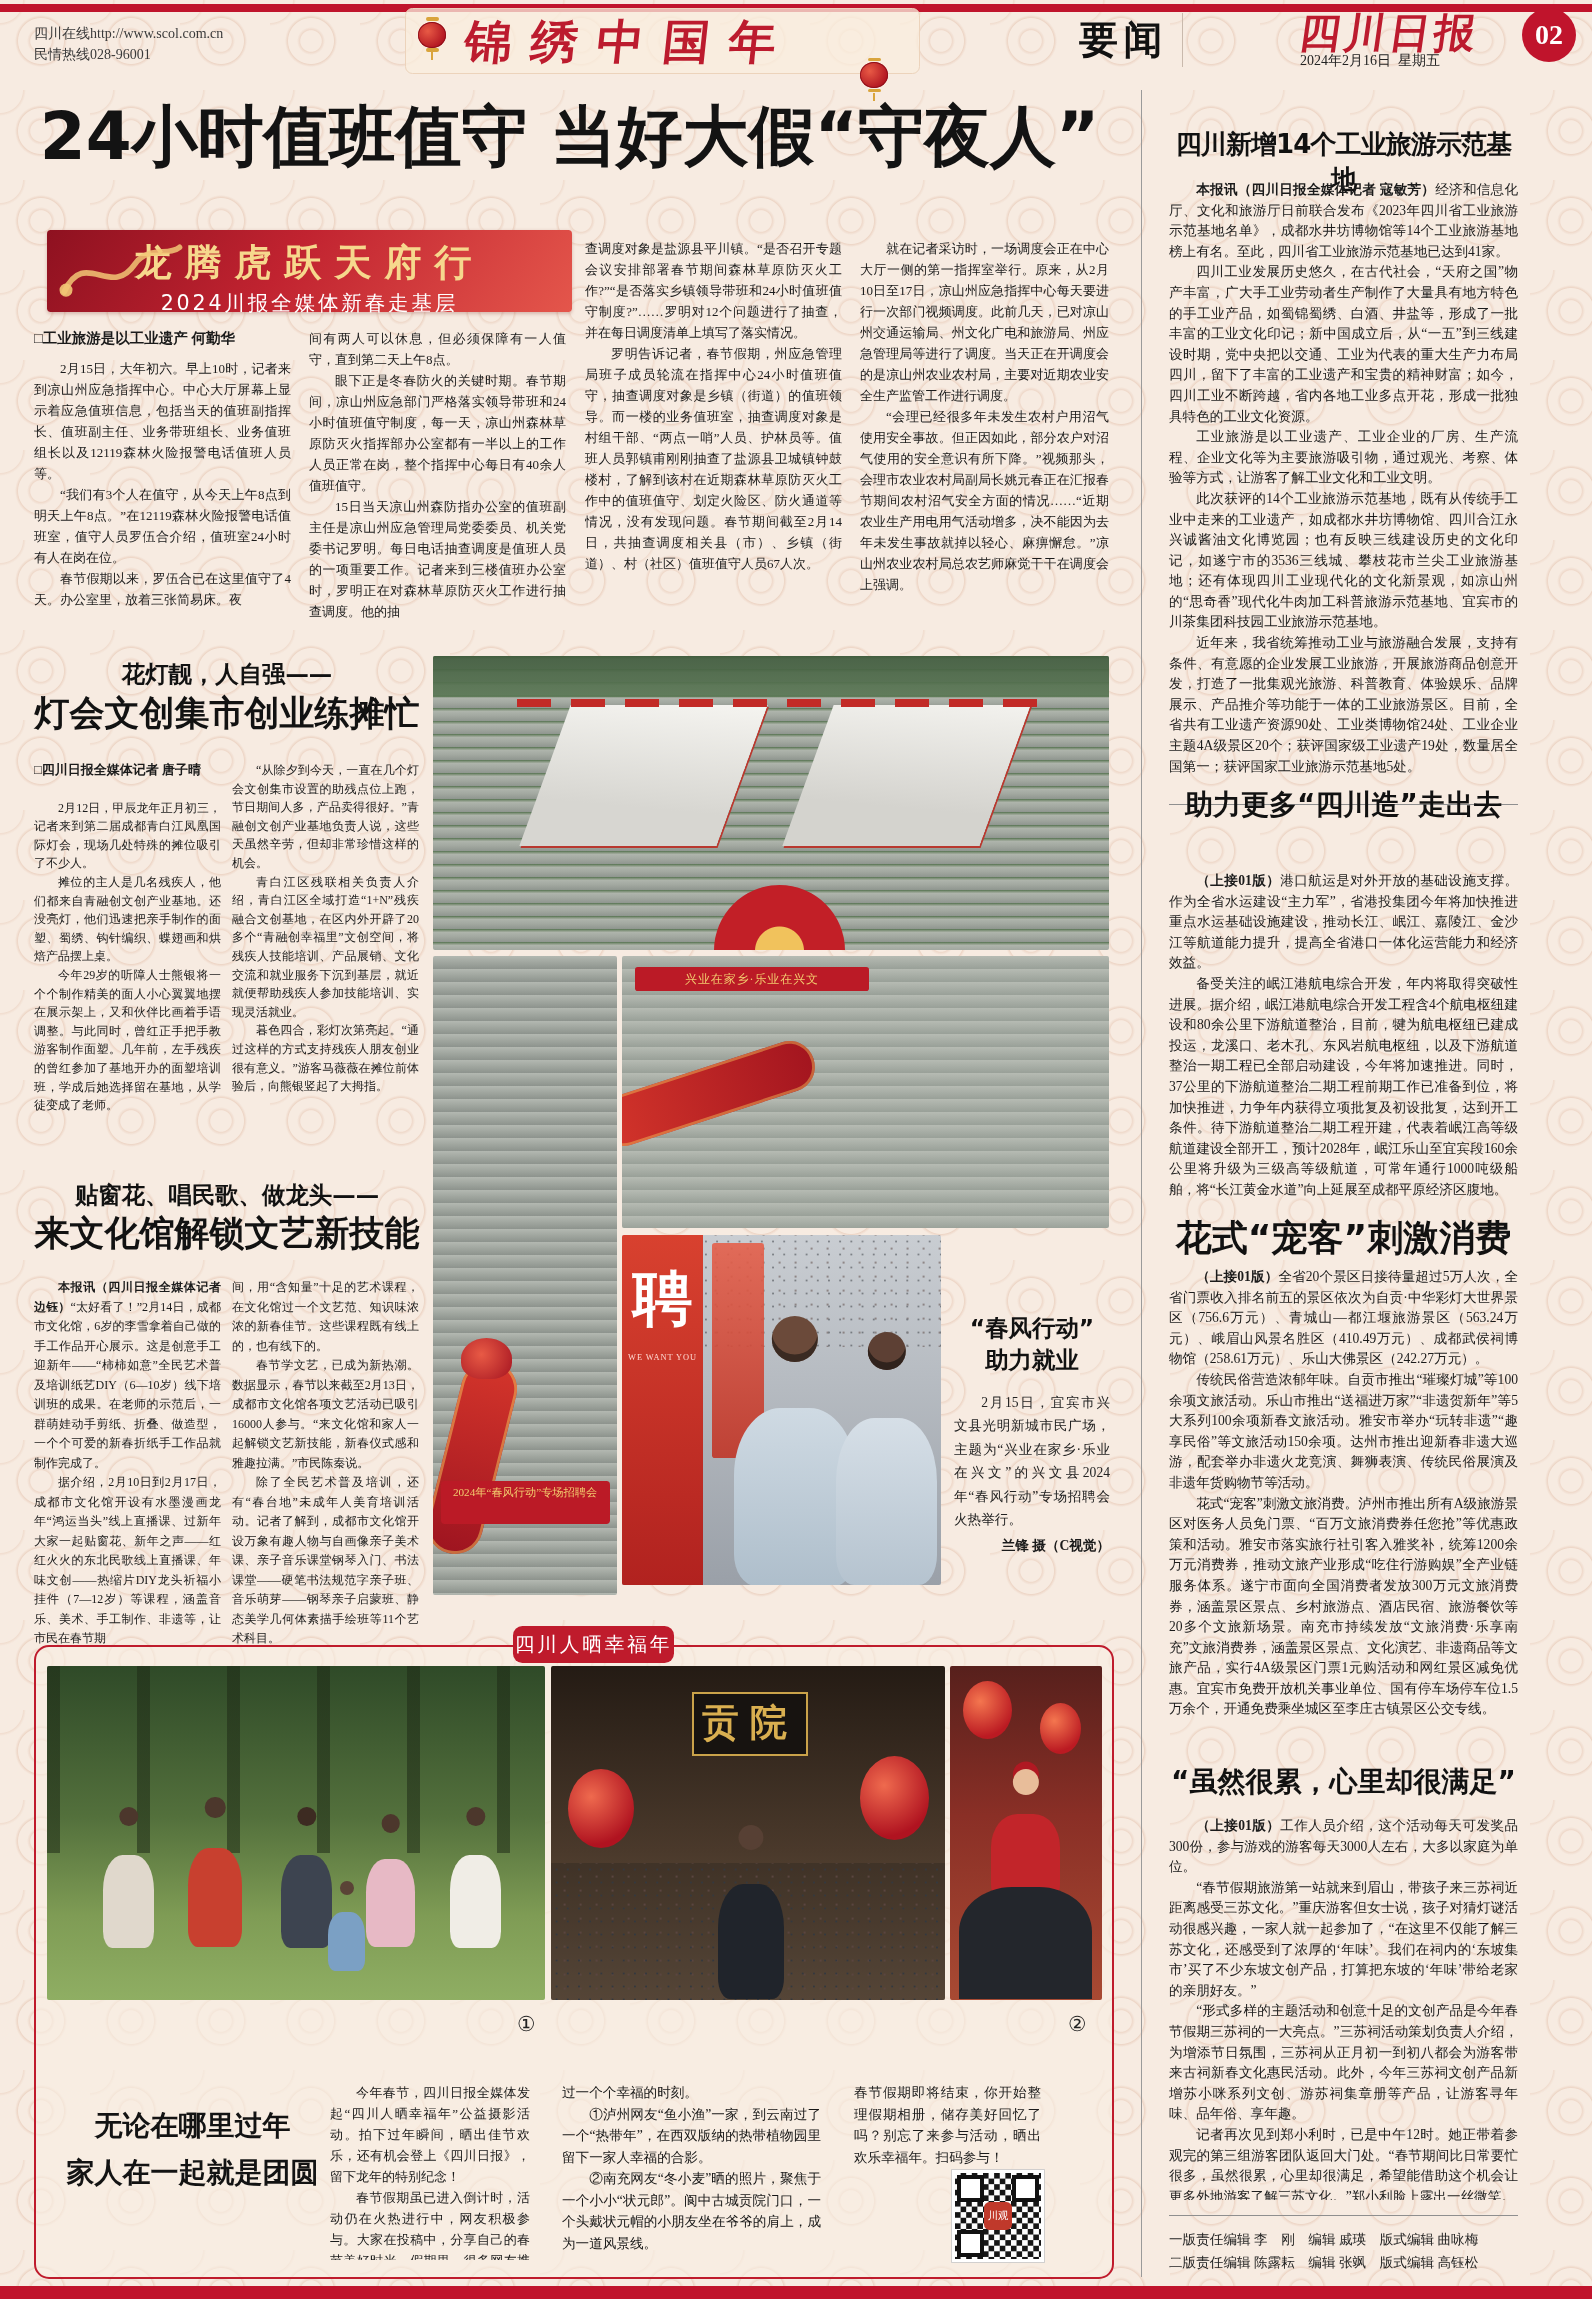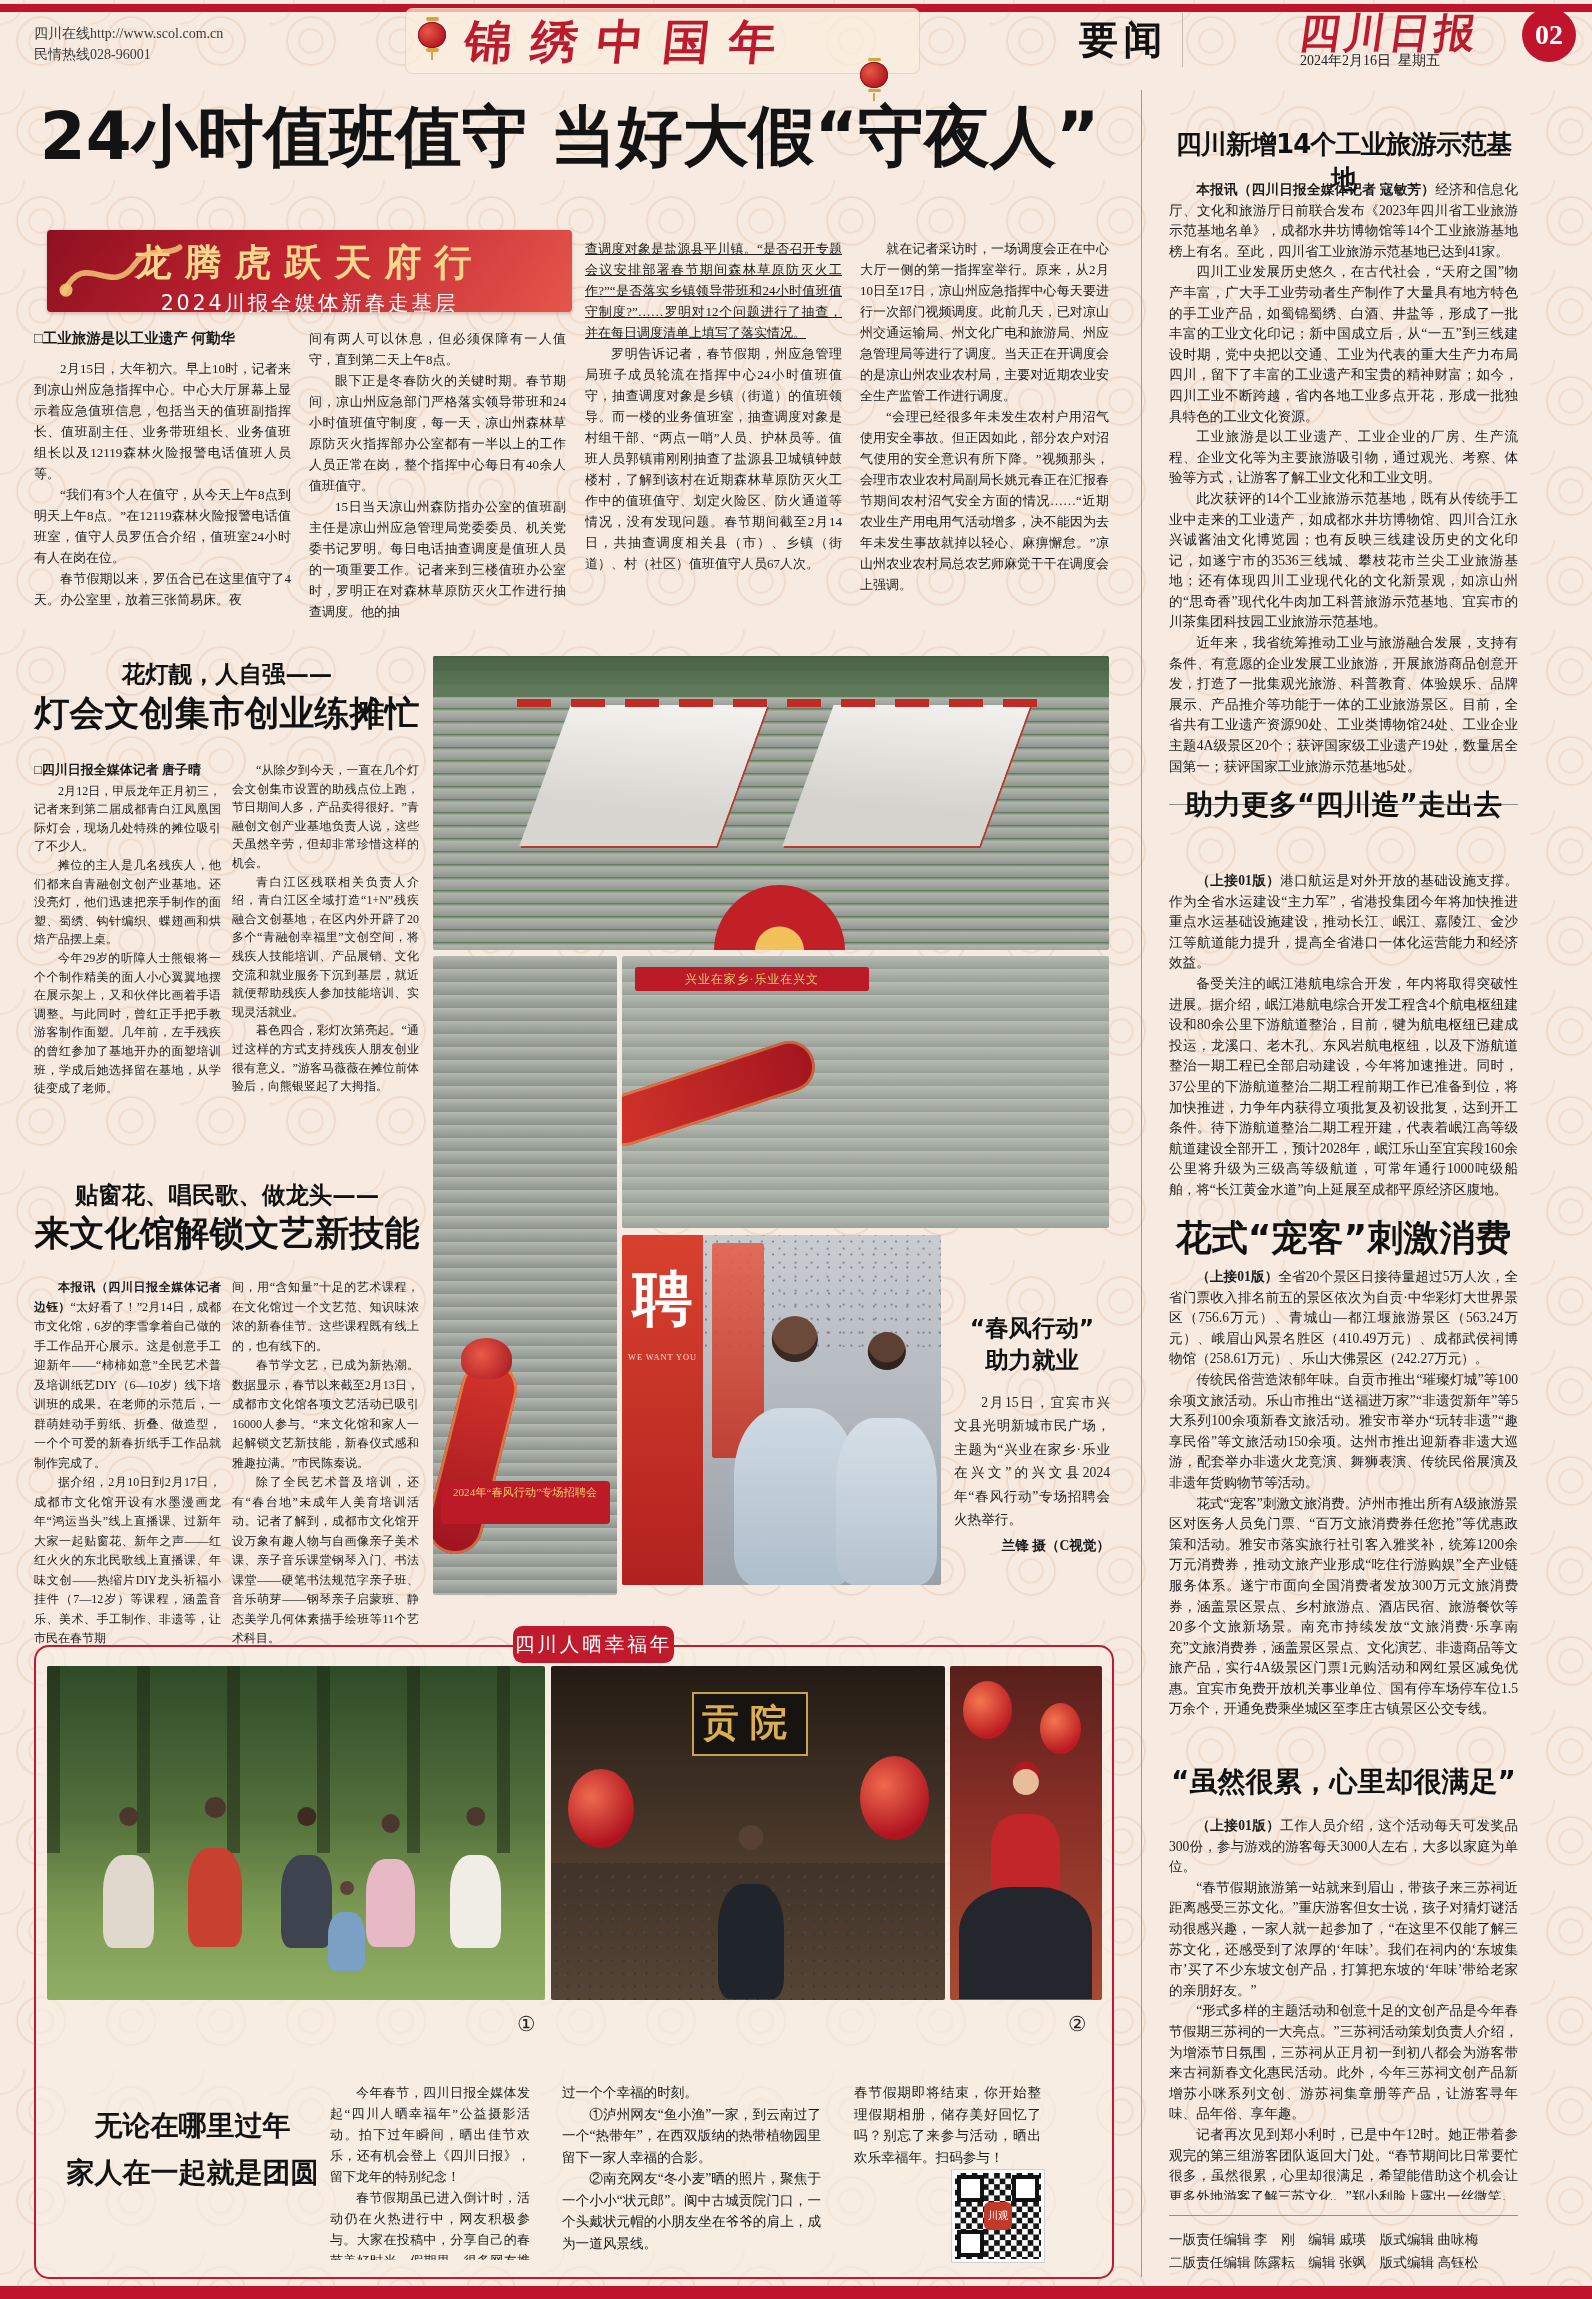--- a/index.html
+++ b/index.html
@@ -85,21 +85,21 @@
     <p>2月15日，大年初六。早上10时，记者来到凉山州应急指挥中心。中心大厅屏幕上显示着应急值班信息，包括当天的值班副指挥长、值班副主任、业务带班组长、业务值班组长以及12119森林火险报警电话值班人员等。</p>
     <p>“我们有3个人在值守，从今天上午8点到明天上午8点。”在12119森林火险报警电话值班室，值守人员罗伍合介绍，值班室24小时有人在岗在位。</p>
     <p>春节假期以来，罗伍合已在这里值守了4天。办公室里，放着三张简易床。夜</p>
   </div>
   <div class="abs body-col" style="left:309px;top:328px;width:257px;height:317px;font-size:13px;line-height:21px;overflow:hidden;">
     <p style="text-indent:0;">间有两人可以休息，但必须保障有一人值守，直到第二天上午8点。</p>
     <p>眼下正是冬春防火的关键时期。春节期间，凉山州应急部门严格落实领导带班和24小时值班值守制度，每一天，凉山州森林草原防灭火指挥部办公室都有一半以上的工作人员正常在岗，整个指挥中心每日有40余人值班值守。</p>
     <p>15日当天凉山州森防指办公室的值班副主任是凉山州应急管理局党委委员、机关党委书记罗明。每日电话抽查调度是值班人员的一项重要工作。记者来到三楼值班办公室时，罗明正在对森林草原防灭火工作进行抽查调度。他的抽</p>
   </div>
   <div class="abs body-col" style="left:585px;top:238px;width:257px;height:408px;font-size:13px;line-height:21px;overflow:hidden;">
-    <p style="text-indent:0;text-decoration:underline;">查调度对象是盐源县平川镇。“是否召开专题会议安排部署春节期间森林草原防灭火工作?”“是否落实乡镇领导带班和24小时值班值守制度?”……罗明对12个问题进行了抽查，并在每日调度清单上填写了落实情况。</p>
+    <p style="text-indent:0;">查调度对象是盐源县平川镇。“是否召开专题会议安排部署春节期间森林草原防灭火工作?”“是否落实乡镇领导带班和24小时值班值守制度?”……罗明对12个问题进行了抽查，并在每日调度清单上填写了落实情况。</p>
     <p>罗明告诉记者，春节假期，州应急管理局班子成员轮流在指挥中心24小时值班值守，抽查调度对象是乡镇（街道）的值班领导。而一楼的业务值班室，抽查调度对象是村组干部、“两点一哨”人员、护林员等。值班人员郭镇甫刚刚抽查了盐源县卫城镇钟鼓楼村，了解到该村在近期森林草原防灭火工作中的值班值守、划定火险区、防火通道等情况，没有发现问题。春节期间截至2月14日，共抽查调度相关县（市）、乡镇（街道）、村（社区）值班值守人员67人次。</p>
   </div>
   <div class="abs body-col" style="left:860px;top:238px;width:249px;height:408px;font-size:13px;line-height:21px;overflow:hidden;">
     <p>就在记者采访时，一场调度会正在中心大厅一侧的第一指挥室举行。原来，从2月10日至17日，凉山州应急指挥中心每天要进行一次部门视频调度。此前几天，已对凉山州交通运输局、州文化广电和旅游局、州应急管理局等进行了调度。当天正在开调度会的是凉山州农业农村局，主要对近期农业安全生产监管工作进行调度。</p>
     <p>“会理已经很多年未发生农村户用沼气使用安全事故。但正因如此，部分农户对沼气使用的安全意识有所下降。”视频那头，会理市农业农村局副局长姚元春正在汇报春节期间农村沼气安全方面的情况……“近期农业生产用电用气活动增多，决不能因为去年未发生事故就掉以轻心、麻痹懈怠。”凉山州农业农村局总农艺师麻觉干干在调度会上强调。</p>
   </div>
 
   <div class="abs photo crowd" style="left:433px;top:656px;width:676px;height:294px;background-color:#9aa49a;background-image:linear-gradient(180deg,#54714f 0%,#7d9077 10%,#aeb4ab 26%,#a2a8a0 60%,#8f968f 100%);">
     <div class="abs" style="left:0;top:0;width:100%;height:41px;background:linear-gradient(180deg,#3f5a3c,#5d7a57);opacity:.9;"></div>
     <div class="abs" style="left:112px;top:49px;width:197px;height:141px;background:linear-gradient(185deg,#f5f4f0,#d7d6d1 70%);transform:skewX(-20deg);box-shadow:1.9px 1.9px 0 #b9382f;"></div>
@@ -141,21 +141,21 @@
       <div>“春风行动”</div>
       <div>助力就业</div>
     </div>
     <p style="margin-top:15px;font-size:13.6px;line-height:23.4px;text-align:justify;text-indent:2em;color:#222;">2月15日，宜宾市兴文县光明新城市民广场，主题为“兴业在家乡·乐业在兴文”的兴文县2024年“春风行动”专场招聘会火热举行。</p>
     <p style="margin-top:5.6px;font-size:13.6px;font-weight:bold;text-align:right;">兰锋 摄（C视觉）</p>
   </div>
 
   <div class="abs kicker ctr" style="left:34px;top:658px;width:386px;font-size:23.4px;font-family:'DejaVu Serif',serif;">花灯靓，人自强——</div>
   <div class="abs hei ctr" style="left:34px;top:690px;width:386px;font-size:35px;font-weight:900;color:#121212;">灯会文创集市创业练摊忙</div>
   <div class="abs body-col" style="left:34px;top:761px;width:187px;height:408px;font-size:12px;line-height:18.6px;overflow:hidden;">
-    <p class="byline" style="font-size:13px;margin-bottom:2px;">□四川日报全媒体记者 唐子晴</p>
+    <p class="byline" style="font-size:13px;margin-bottom:19px;">□四川日报全媒体记者 唐子晴</p>
     <p>2月12日，甲辰龙年正月初三，记者来到第二届成都青白江凤凰国际灯会，现场几处特殊的摊位吸引了不少人。</p>
     <p>摊位的主人是几名残疾人，他们都来自青融创文创产业基地。还没亮灯，他们迅速把亲手制作的面塑、蜀绣、钩针编织、蝶翅画和烘焙产品摆上桌。</p>
     <p>今年29岁的听障人士熊银将一个个制作精美的面人小心翼翼地摆在展示架上，又和伙伴比画着手语调整。与此同时，曾红正手把手教游客制作面塑。几年前，左手残疾的曾红参加了基地开办的面塑培训班，学成后她选择留在基地，从学徒变成了老师。</p>
   </div>
   <div class="abs body-col" style="left:232px;top:761px;width:187px;height:408px;font-size:12px;line-height:18.6px;overflow:hidden;">
     <p>“从除夕到今天，一直在几个灯会文创集市设置的助残点位上跑，节日期间人多，产品卖得很好。”青融创文创产业基地负责人说，这些天虽然辛劳，但却非常珍惜这样的机会。</p>
     <p>青白江区残联相关负责人介绍，青白江区全域打造“1+N”残疾融合文创基地，在区内外开辟了20多个“青融创幸福里”文创空间，将残疾人技能培训、产品展销、文化交流和就业服务下沉到基层，就近就便帮助残疾人参加技能培训、实现灵活就业。</p>
     <p>暮色四合，彩灯次第亮起。“通过这样的方式支持残疾人朋友创业很有意义。”游客马薇薇在摊位前体验后，向熊银竖起了大拇指。</p>
   </div>
 

